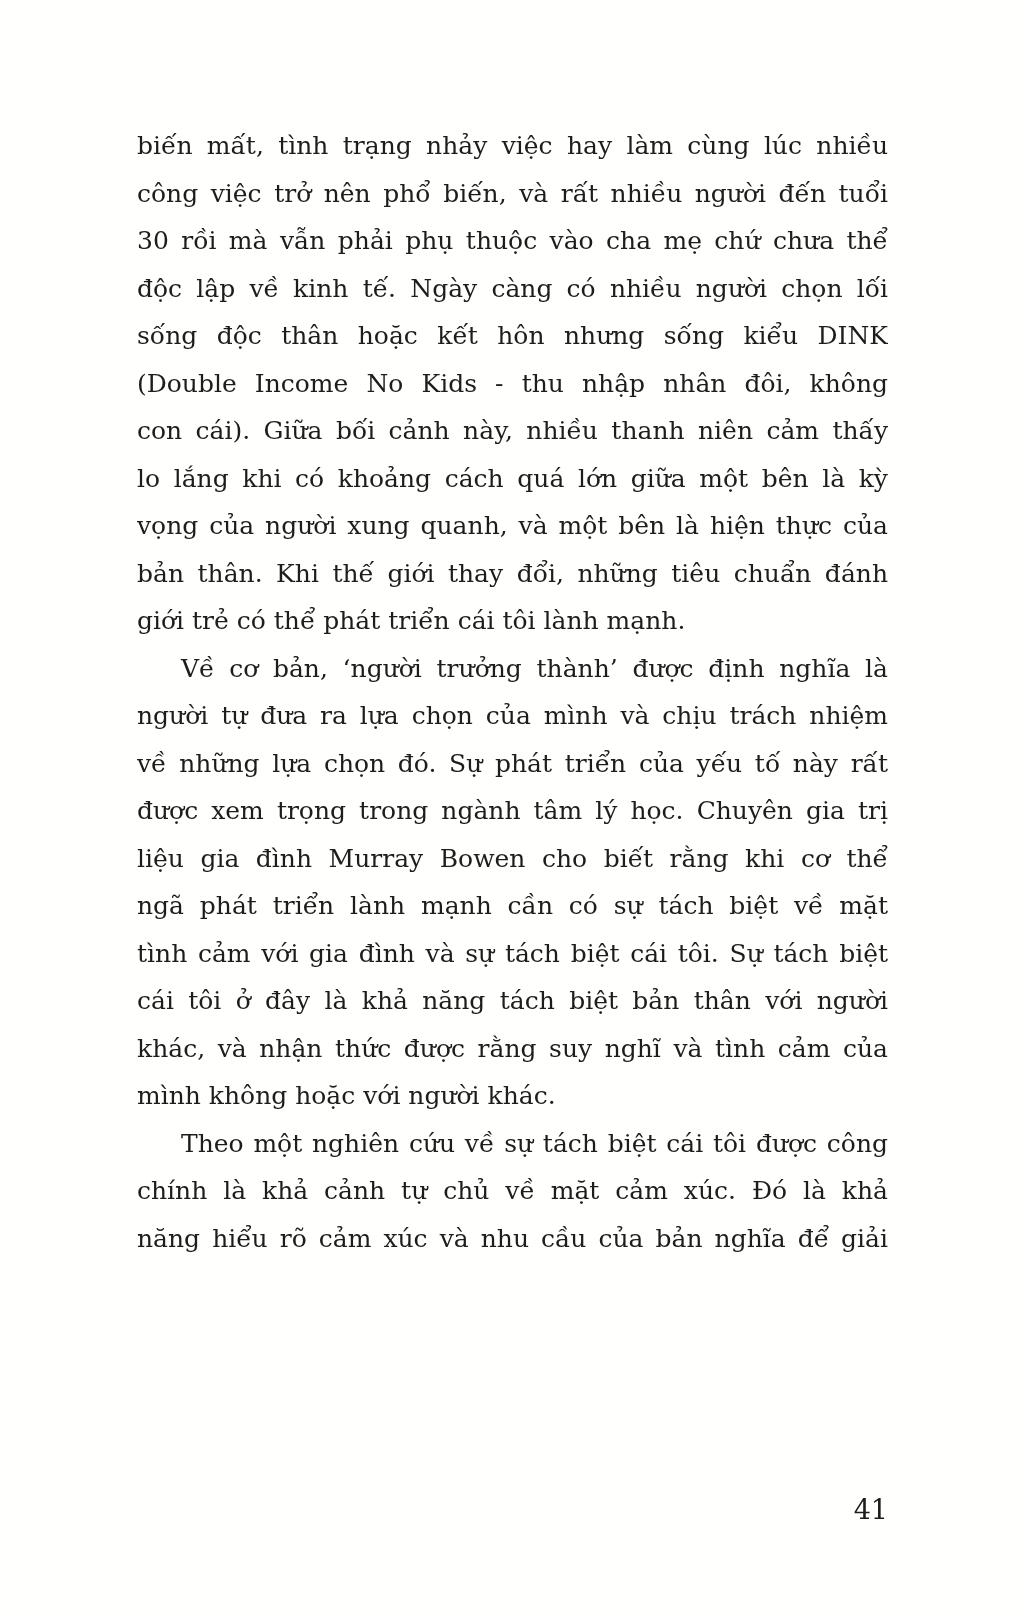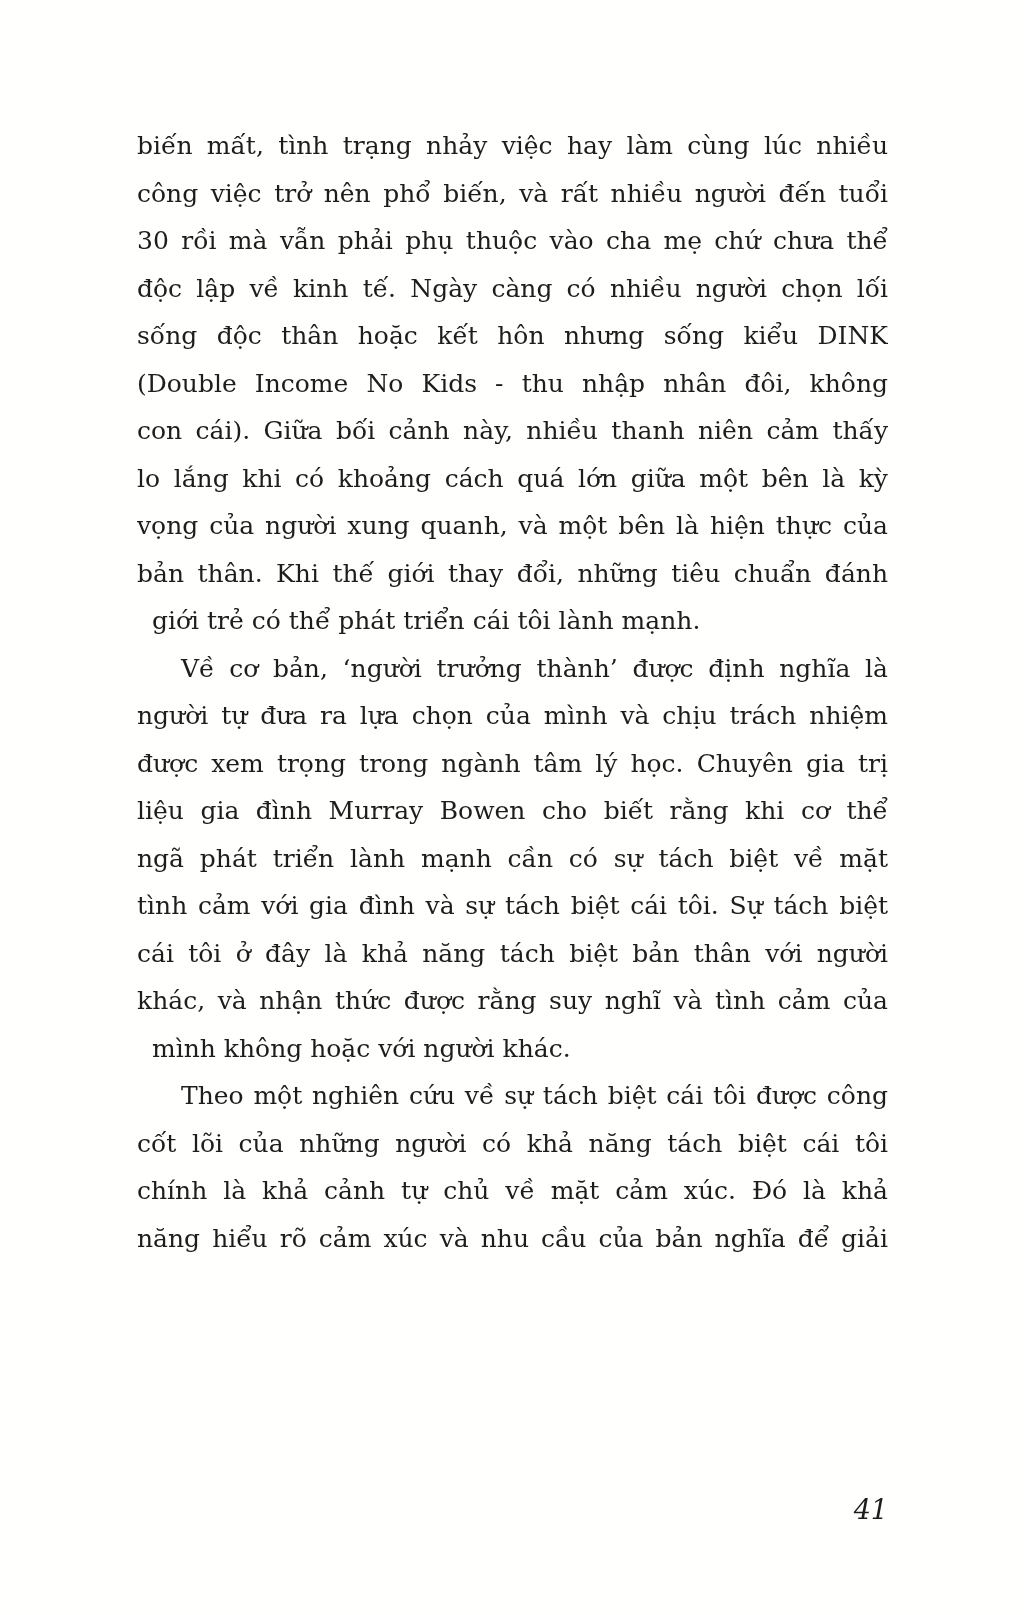--- a/index.html
+++ b/index.html
@@ -34,32 +34,30 @@
   }
   .pline {
     height: 47.5px;
     overflow: hidden;
     text-align: justify;
     text-align-last: justify;
     -moz-text-align-last: justify;
   }
   .pline.end {
     text-align-last: left;
-    margin-left: 15px;
     -moz-text-align-last: left;
   }
   .pline.indent {
     text-indent: 44px;
   }
   .page-number {
     position: absolute;
     right: 136px;
     top: 1490px;
     font-size: 27px;
-    font-style: italic;
     color: var(--text-color, #1d1d1b);
     line-height: 40px;
   }
 </style>
 </head>
 <body>
 
 <div class="page">
   <main class="text-block">
 
@@ -73,32 +71,32 @@
       <div class="pline">con cái). Giữa bối cảnh này, nhiều thanh niên cảm thấy</div>
       <div class="pline">lo lắng khi có khoảng cách quá lớn giữa một bên là kỳ</div>
       <div class="pline">vọng của người xung quanh, và một bên là hiện thực của</div>
       <div class="pline">bản thân. Khi thế giới thay đổi, những tiêu chuẩn đánh</div>
       <div class="pline end">giới trẻ có thể phát triển cái tôi lành mạnh.</div>
     </section>
 
     <section class="paragraph">
       <div class="pline indent">Về cơ bản, ‘người trưởng thành’ được định nghĩa là</div>
       <div class="pline">người tự đưa ra lựa chọn của mình và chịu trách nhiệm</div>
+      <div class="pline">về những lựa chọn đó. Sự phát triển của yếu tố này rất</div>
       <div class="pline">được xem trọng trong ngành tâm lý học. Chuyên gia trị</div>
       <div class="pline">liệu gia đình Murray Bowen cho biết rằng khi cơ thể</div>
       <div class="pline">ngã phát triển lành mạnh cần có sự tách biệt về mặt</div>
       <div class="pline">tình cảm với gia đình và sự tách biệt cái tôi. Sự tách biệt</div>
       <div class="pline">cái tôi ở đây là khả năng tách biệt bản thân với người</div>
       <div class="pline">khác, và nhận thức được rằng suy nghĩ và tình cảm của</div>
       <div class="pline end">mình không hoặc với người khác.</div>
     </section>
 
     <section class="paragraph">
       <div class="pline indent">Theo một nghiên cứu về sự tách biệt cái tôi được công</div>
-      <div class="pline">cốt lõi của những người có khả năng tách biệt cái tôi</div>
       <div class="pline">chính là khả cảnh tự chủ về mặt cảm xúc. Đó là khả</div>
       <div class="pline">năng hiểu rõ cảm xúc và nhu cầu của bản nghĩa để giải</div>
     </section>
 
   </main>
 
   <div class="page-number">41</div>
 </div>
 
 </body></html>

